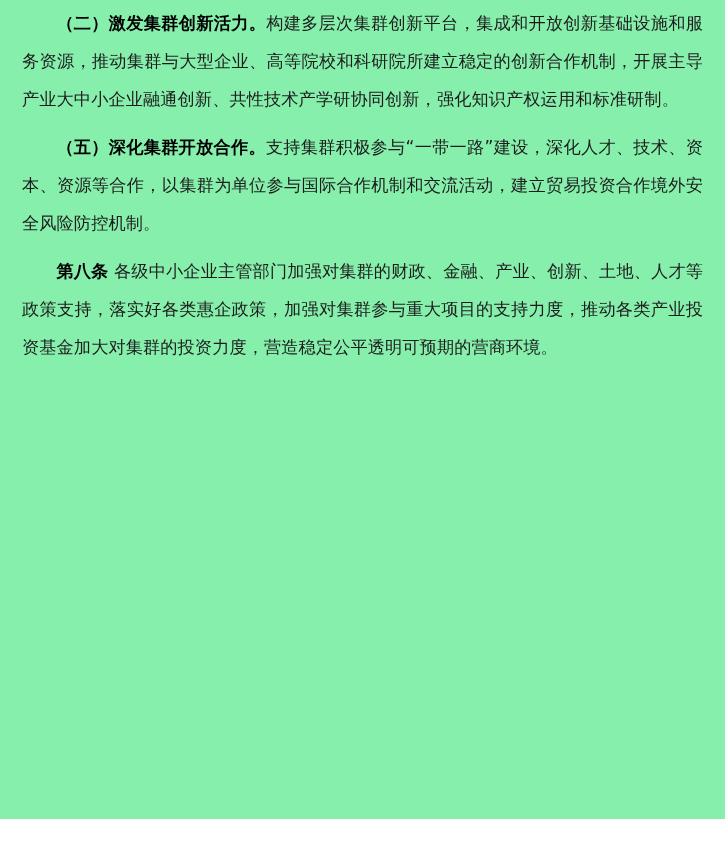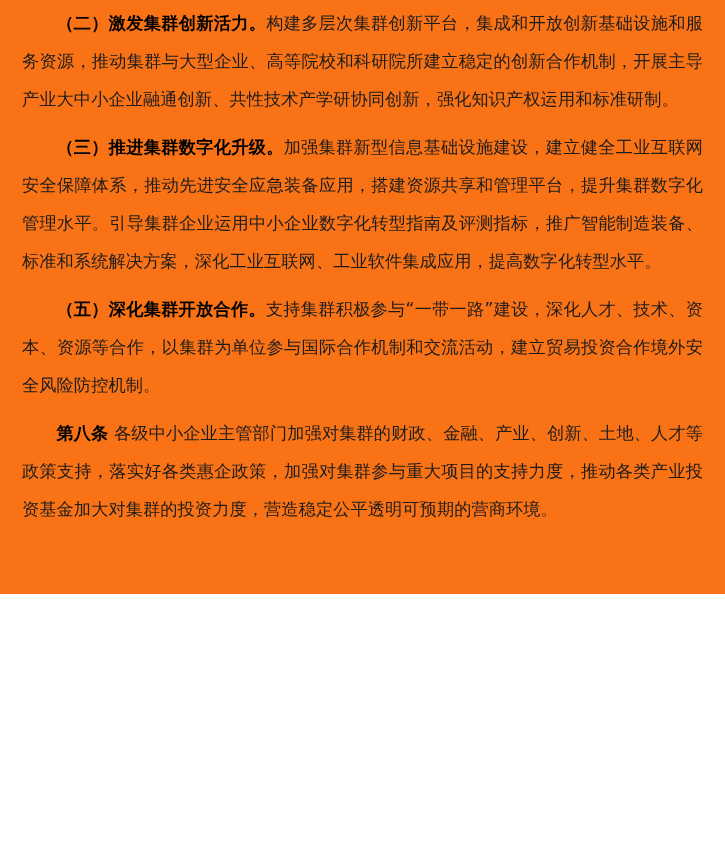--- a/index.html
+++ b/index.html
@@ -9,24 +9,24 @@
   }
   body {
     width: 725px;
     height: 843px;
     font-family: "DejaVu Sans", "Liberation Sans", sans-serif;
     color: #1a1a1a;
     overflow: hidden;
   }
   .page {
     width: 725px;
-    height: 594px;
+    height: 819px;
     box-sizing: border-box;
     padding: 4px 22px 0 22px;
-    background: #f97316;
+    background: #86efac;
   }
   .para {
     font-size: 17.2px;
     line-height: 38px;
     text-align: justify;
     text-justify: inter-ideograph;
     margin: 0 0 10px 0;
     text-indent: 2em;
     letter-spacing: 0.1px;
     color: #1c1c1c;
@@ -42,23 +42,20 @@
 </style>
 </head>
 <body>
 
 <div class="page">
 
   <p class="para">
     <span class="lead">（二）激发集群创新活力。</span><span>构建多层次集群创新平台，集成和开放创新基础设施和服务资源，推动集群与大型企业、高等院校和科研院所建立稳定的创新合作机制，开展主导产业大中小企业融通创新、共性技术产学研协同创新，强化知识产权运用和标准研制。</span>
   </p>
 
-  <p class="para">
-    <span class="lead">（三）推进集群数字化升级。</span><span>加强集群新型信息基础设施建设，建立健全工业互联网安全保障体系，推动先进安全应急装备应用，搭建资源共享和管理平台，提升集群数字化管理水平。引导集群企业运用中小企业数字化转型指南及评测指标，推广智能制造装备、标准和系统解决方案，深化工业互联网、工业软件集成应用，提高数字化转型水平。</span>
-  </p>
 
 
   <p class="para">
     <span class="lead">（五）深化集群开放合作。</span><span>支持集群积极参与“一带一路”建设，深化人才、技术、资本、资源等合作，以集群为单位参与国际合作机制和交流活动，建立贸易投资合作境外安全风险防控机制。</span>
   </p>
 
 
 
   <p class="para">
     <span class="art-no">第八条</span><span> 各级中小企业主管部门加强对集群的财政、金融、产业、创新、土地、人才等政策支持，落实好各类惠企政策，加强对集群参与重大项目的支持力度，推动各类产业投资基金加大对集群的投资力度，营造稳定公平透明可预期的营商环境。</span>

